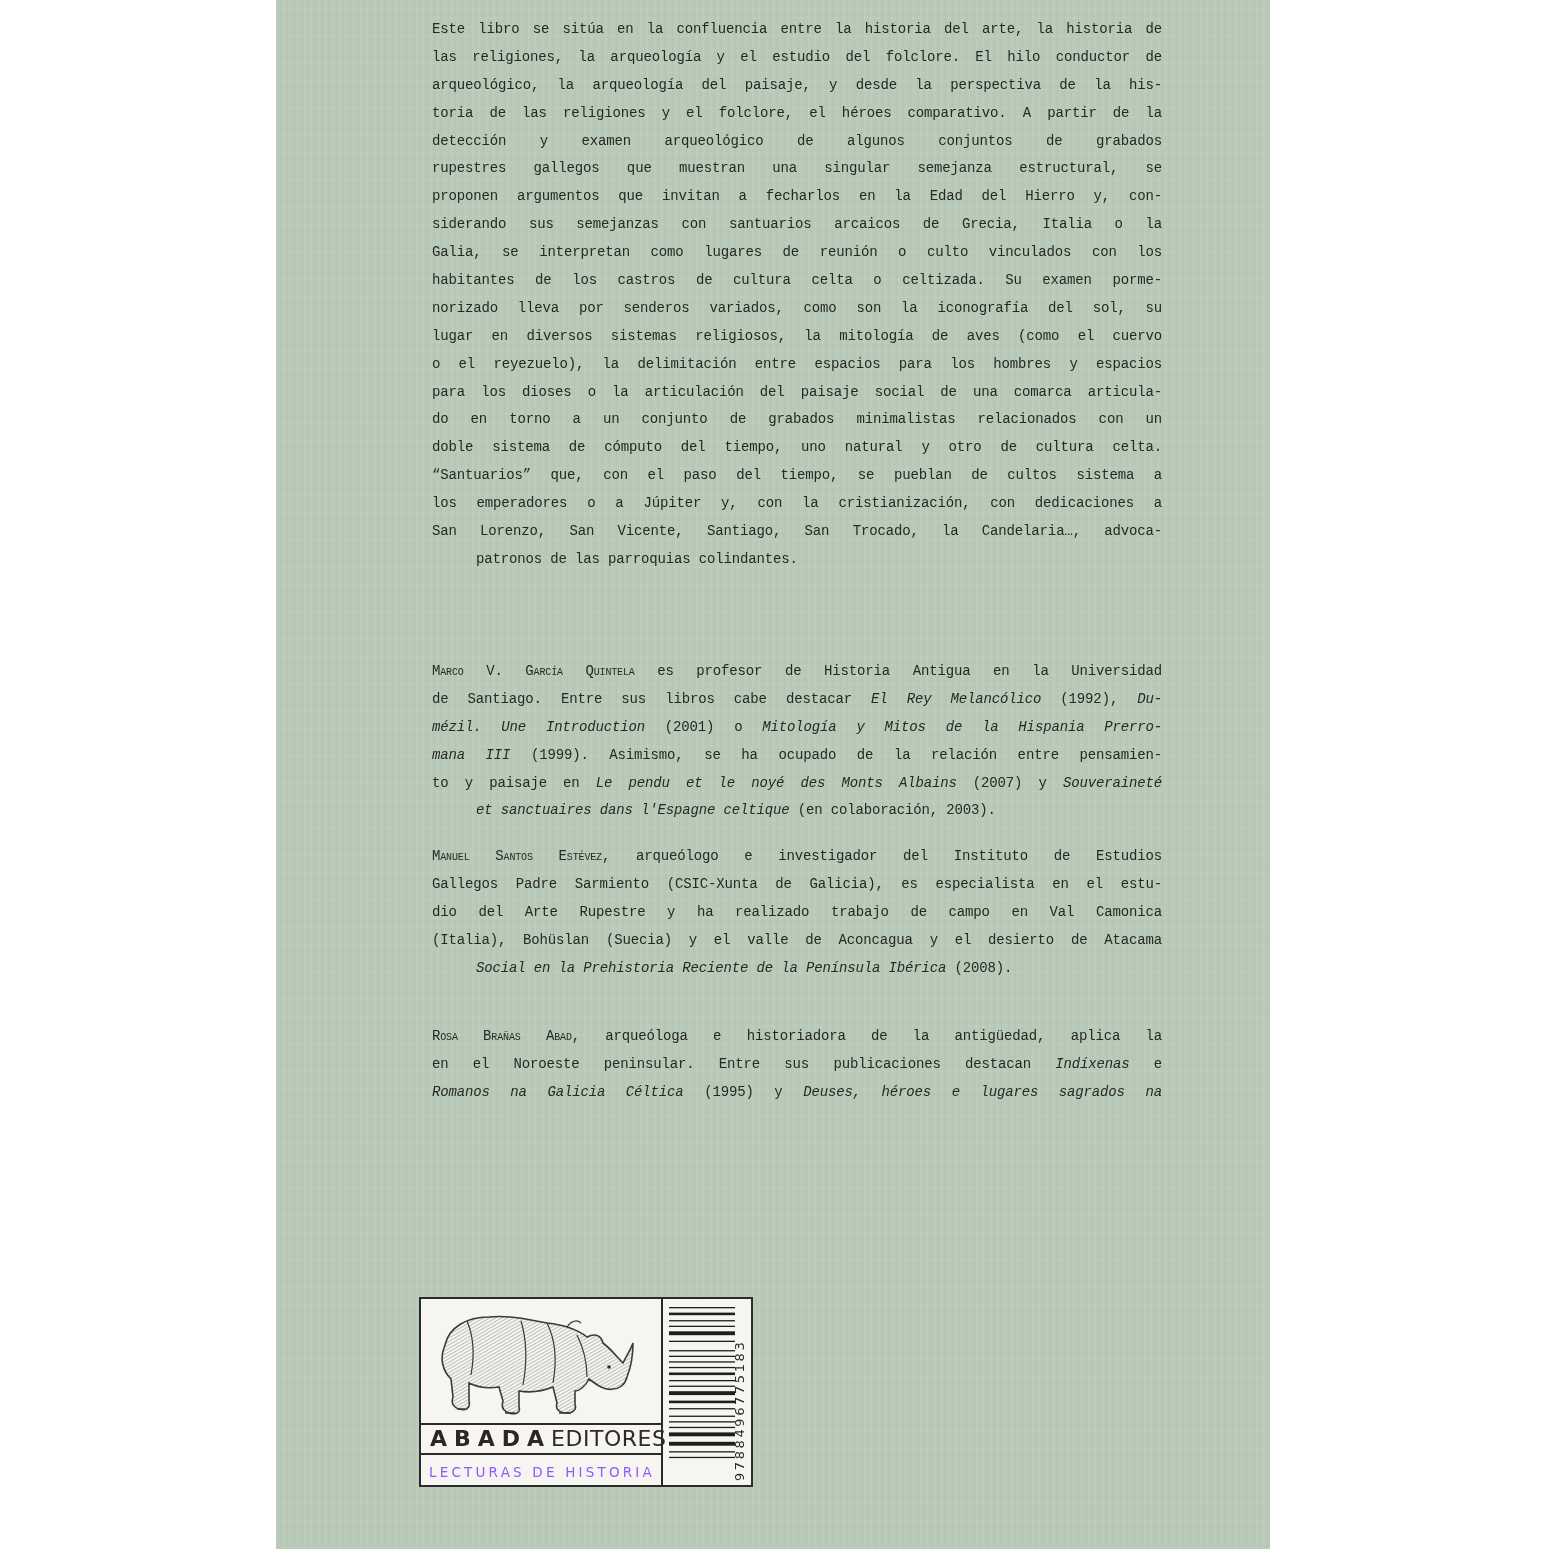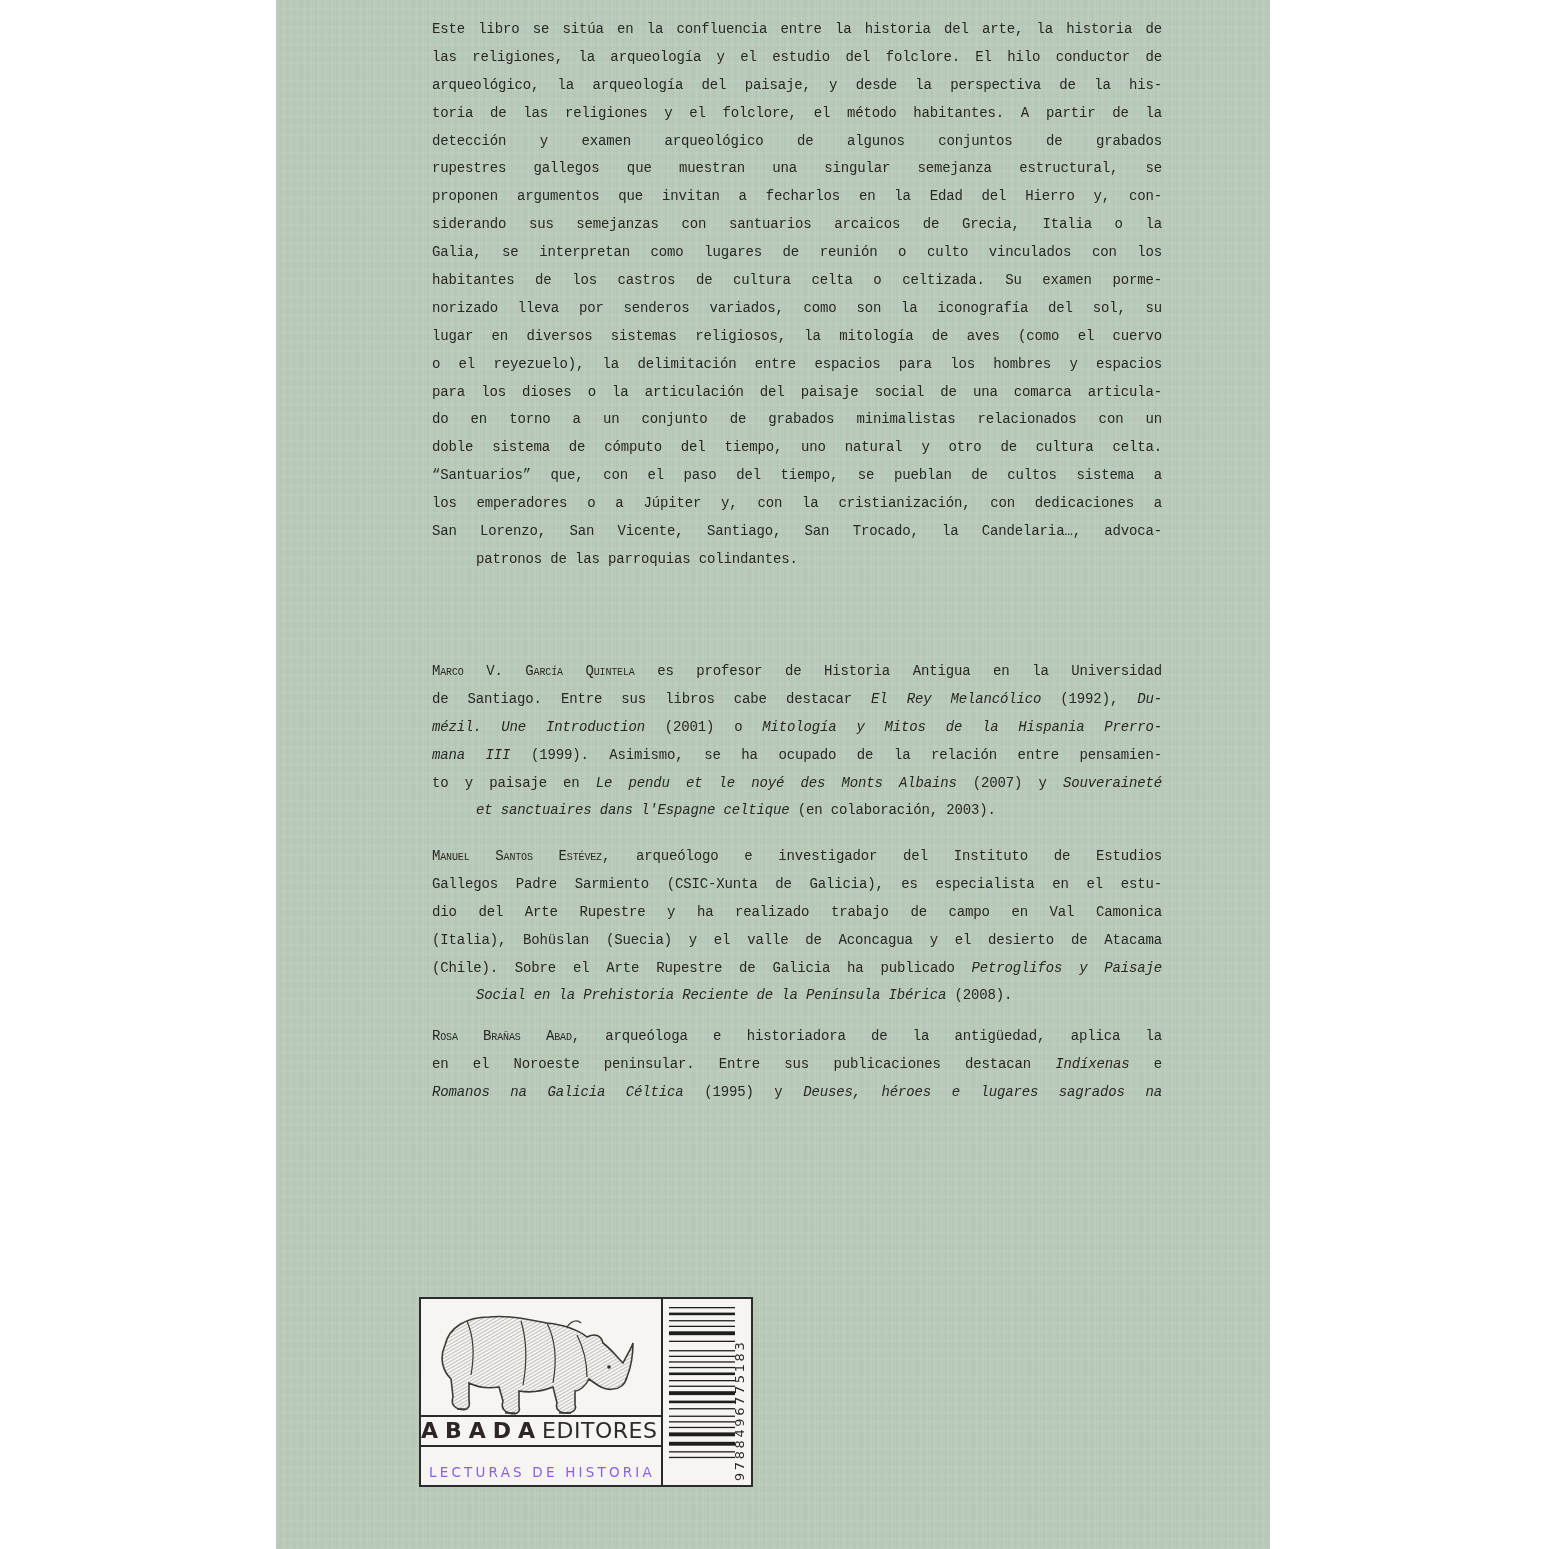--- a/index.html
+++ b/index.html
@@ -30,43 +30,43 @@
   #bio2 { top:843px; }
   #bio3 { top:1023px; }
 
   .logo-box {
     position:absolute; left:143px; top:1297px; width:334px; height:190px;
     background:#f6f5f1; border:2px solid #2b2b2b; box-sizing:border-box;
   }
   .logo-left { position:absolute; left:0; top:0; width:240px; height:186px; border-right:2px solid #2b2b2b; }
   .rhino { position:absolute; left:6px; top:6px; width:225px; height:120px; }
   .abada-row {
-    position:absolute; left:0; top:116px; width:240px; height:32px;
+    position:absolute; left:0; top:124px; width:240px; height:32px;
     border-top:2px solid #2b2b2b; border-bottom:2px solid #2b2b2b; box-sizing:border-box;
-    font-family:"DejaVu Sans", sans-serif; line-height:28px; padding-left:0; white-space:nowrap;
+    font-family:"DejaVu Sans", sans-serif; line-height:28px; padding-left:9px; white-space:nowrap;
   }
   .abada { font-weight:bold; font-size:22px; letter-spacing:7px; color:#2e2525; }
   .editores { font-size:22px; letter-spacing:0.5px; color:#2e2a2a; }
   .series {
     position:absolute; left:0; top:161px; width:240px; height:25px;
     font-family:"DejaVu Sans", sans-serif; font-size:13.5px; letter-spacing:3.2px;
     line-height:25px; padding-left:8px; color:#8b5cf6; white-space:nowrap;
   }
   .barcode { position:absolute; left:242px; top:0; width:88px; height:186px; }
 </style>
 </head>
 <body>
 
 <div class="cover">
 
   <div class="text-block" id="blurb">
       <span class="line">Este libro se sitúa en la confluencia entre la historia del arte, la historia de</span>
       <span class="line">las religiones, la arqueología y el estudio del folclore. El hilo conductor de</span>
       <span class="line">arqueológico, la arqueología del paisaje, y desde la perspectiva de la his-</span>
-      <span class="line">toria de las religiones y el folclore, el método habitantes. A partir de la</span>
+      <span class="line">toria de las religiones y el folclore, el héroes comparativo. A partir de la</span>
       <span class="line">detección y examen arqueológico de algunos conjuntos de grabados</span>
       <span class="line">rupestres gallegos que muestran una singular semejanza estructural, se</span>
       <span class="line">proponen argumentos que invitan a fecharlos en la Edad del Hierro y, con-</span>
       <span class="line">siderando sus semejanzas con santuarios arcaicos de Grecia, Italia o la</span>
       <span class="line">Galia, se interpretan como lugares de reunión o culto vinculados con los</span>
       <span class="line">habitantes de los castros de cultura celta o celtizada. Su examen porme-</span>
       <span class="line">norizado lleva por senderos variados, como son la iconografía del sol, su</span>
       <span class="line">lugar en diversos sistemas religiosos, la mitología de aves (como el cuervo</span>
       <span class="line">o el reyezuelo), la delimitación entre espacios para los hombres y espacios</span>
       <span class="line">para los dioses o la articulación del paisaje social de una comarca articula-</span>
@@ -83,21 +83,20 @@
       <span class="line"><span class="it">mézil. Une Introduction</span><span> (2001) o </span><span class="it">Mitología y Mitos de la Hispania Prerro-</span></span>
       <span class="line"><span class="it">mana III</span><span> (1999). Asimismo, se ha ocupado de la relación entre pensamien-</span></span>
       <span class="line"><span>to y paisaje en </span><span class="it">Le pendu et le noyé des Monts Albains</span><span> (2007) y </span><span class="it">Souveraineté</span></span>
       <span class="line last"><span class="it">et sanctuaires dans l'Espagne celtique</span><span> (en colaboración, 2003).</span></span>
     </div>
   <div class="text-block" id="bio2">
       <span class="line"><span class="sc">Manuel Santos Estévez</span><span>, arqueólogo e investigador del Instituto de Estudios</span></span>
       <span class="line"><span>Gallegos Padre Sarmiento (CSIC-Xunta de Galicia), es especialista en el estu-</span></span>
       <span class="line"><span>dio del Arte Rupestre y ha realizado trabajo de campo en Val Camonica</span></span>
       <span class="line"><span>(Italia), Bohüslan (Suecia) y el valle de Aconcagua y el desierto de Atacama</span></span>
-      <span class="line"><span>(Chile). Sobre el Arte Rupestre de Galicia ha publicado </span><span class="it">Petroglifos y Paisaje</span></span>
       <span class="line last"><span class="it">Social en la Prehistoria Reciente de la Península Ibérica</span><span> (2008).</span></span>
     </div>
   <div class="text-block" id="bio3">
       <span class="line"><span class="sc">Rosa Brañas Abad</span><span>, arqueóloga e historiadora de la antigüedad, aplica la</span></span>
       <span class="line"><span>en el Noroeste peninsular. Entre sus publicaciones destacan </span><span class="it">Indíxenas</span><span> e</span></span>
       <span class="line"><span class="it">Romanos na Galicia Céltica</span><span> (1995) y </span><span class="it">Deuses, héroes e lugares sagrados na</span></span>
     </div>
 
   <div class="logo-box">
     <div class="logo-left">

